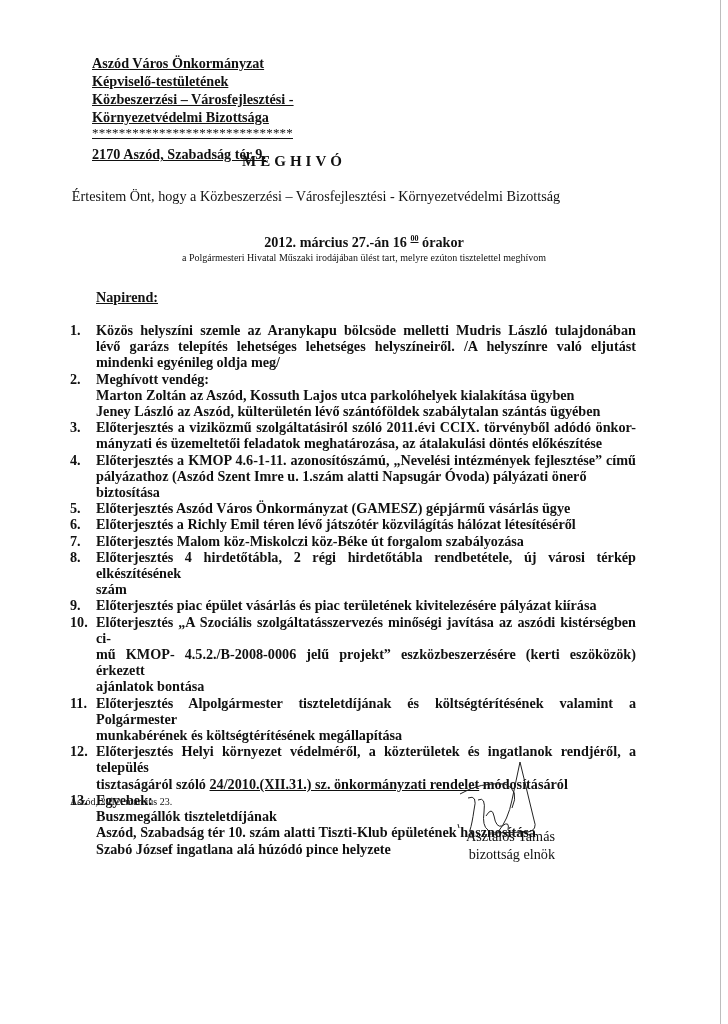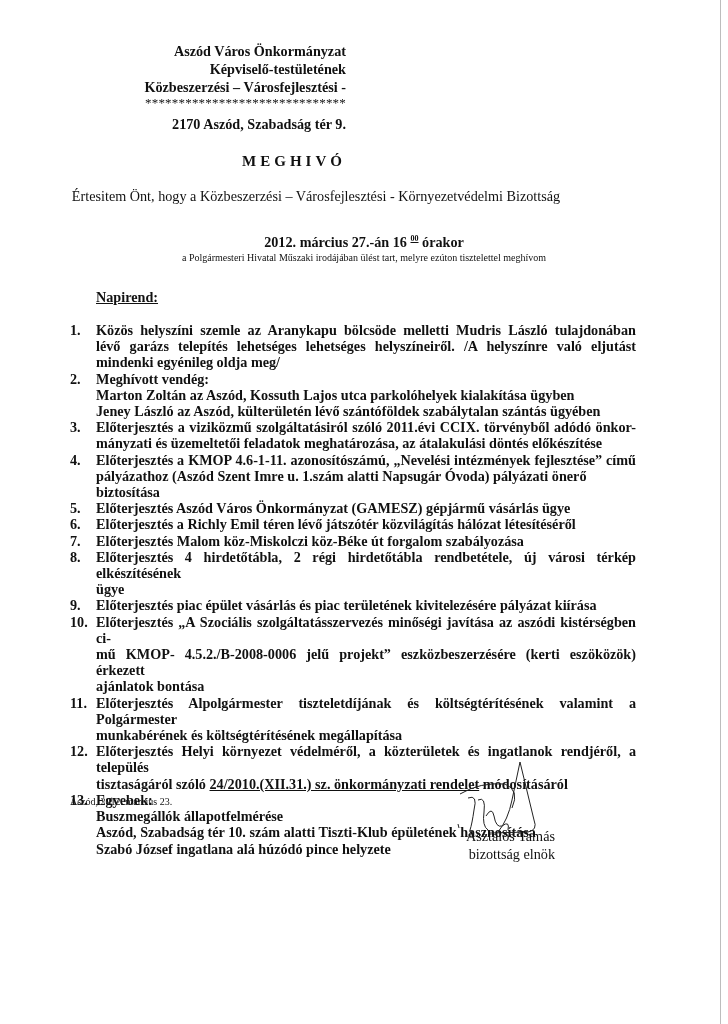--- a/index.html
+++ b/index.html
@@ -5,22 +5,22 @@
   html, body { margin: 0; padding: 0; background: #ffffff; }
   body {
     width: 728px; height: 1024px; position: relative; overflow: hidden;
     font-family: "Liberation Serif", "DejaVu Serif", serif; color: #111;
   }
   .scan-edge {
     position: absolute; left: 720px; top: 0; width: 1px; height: 1024px;
     background: #bdbdbd;
   }
   .header {
-    position: absolute; left: 92px; top: 42px; width: 254px;
-    text-align: right; font-weight: bold; font-size: 14.2px; line-height: 18px;
+    position: absolute; left: 92px; top: 54px; width: 254px;
+    text-align: left; font-weight: bold; font-size: 14.2px; line-height: 18px; text-decoration: underline;
   }
   .header .stars { font-weight: normal; letter-spacing: 0.2px; font-size: 13px; line-height: 13px; }
   .header .addr { margin-top: 6px; }
   .title {
     position: absolute; left: 0; width: 588px; top: 153px; text-align: center;
     font-weight: bold; font-size: 15px; letter-spacing: 4px;
   }
   .notify {
     position: absolute; left: 0; width: 632px; top: 188px; text-align: center;
     font-size: 14.2px;
@@ -60,20 +60,21 @@
 </style>
 </head>
 <body>
 
 <div class="scan-edge"></div>
 
 <div class="header">
   <div>Aszód Város Önkormányzat</div>
   <div>Képviselő-testületének</div>
   <div>Közbeszerzési – Városfejlesztési -</div>
+  <div>Környezetvédelmi Bizottsága</div>
   <div class="stars">******************************</div>
   <div class="addr">2170 Aszód, Szabadság tér 9.</div>
 </div>
 
 <div class="title">MEGHIVÓ</div>
 
 <div class="notify">Értesitem Önt, hogy a Közbeszerzési – Városfejlesztési - Környezetvédelmi Bizottság</div>
 
 <div class="datetime"><span>2012. március 27.-án 16</span> <sup>00</sup><span> órakor</span></div>
 
@@ -127,21 +128,21 @@
   <div class="item">
     <span class="num">7.</span>
     <span class="body">
       <span class="sub">Előterjesztés Malom köz-Miskolczi köz-Béke út forgalom szabályozása</span>
     </span>
   </div>
   <div class="item">
     <span class="num">8.</span>
     <span class="body">
       <span class="line" style="text-align-last: justify;">Előterjesztés 4 hirdetőtábla, 2 régi hirdetőtábla rendbetétele, új városi térkép elkészítésének</span>
-      <span class="sub">ügye</span>
+      <span class="sub">szám</span>
     </span>
   </div>
   <div class="item">
     <span class="num">9.</span>
     <span class="body">
       <span class="sub">Előterjesztés piac épület vásárlás és piac területének kivitelezésére pályázat kiírása</span>
     </span>
   </div>
   <div class="item">
     <span class="num">10.</span>
@@ -162,21 +163,21 @@
     <span class="num">12.</span>
     <span class="body">
       <span class="line" style="text-align-last: justify;">Előterjesztés Helyi környezet védelméről, a közterületek és ingatlanok rendjéről, a település</span>
       <span class="sub"><span>tisztaságáról szóló </span><span class="u">24/2010.(XII.31.) sz. önkormányzati rendelet</span><span> módosításáról</span></span>
     </span>
   </div>
   <div class="item">
     <span class="num">13.</span>
     <span class="body">
       <span class="sub">Egyebek:</span>
-      <span class="sub">Buszmegállók állapotfelmérése</span>
+      <span class="sub">Buszmegállók tiszteletdíjának</span>
       <span class="sub">Aszód, Szabadság tér 10. szám alatti Tiszti-Klub épületének hasznosítása</span>
       <span class="sub">Szabó József ingatlana alá húzódó pince helyzete</span>
     </span>
   </div>
 </div>
 
 <div class="dated">Aszód, 2012. március 23.</div>
 
 <svg class="signature" viewBox="0 0 160 80">
   <path d="M70 2 L62 40 Q58 60 48 72" fill="none" stroke="#222" stroke-width="1"></path>

